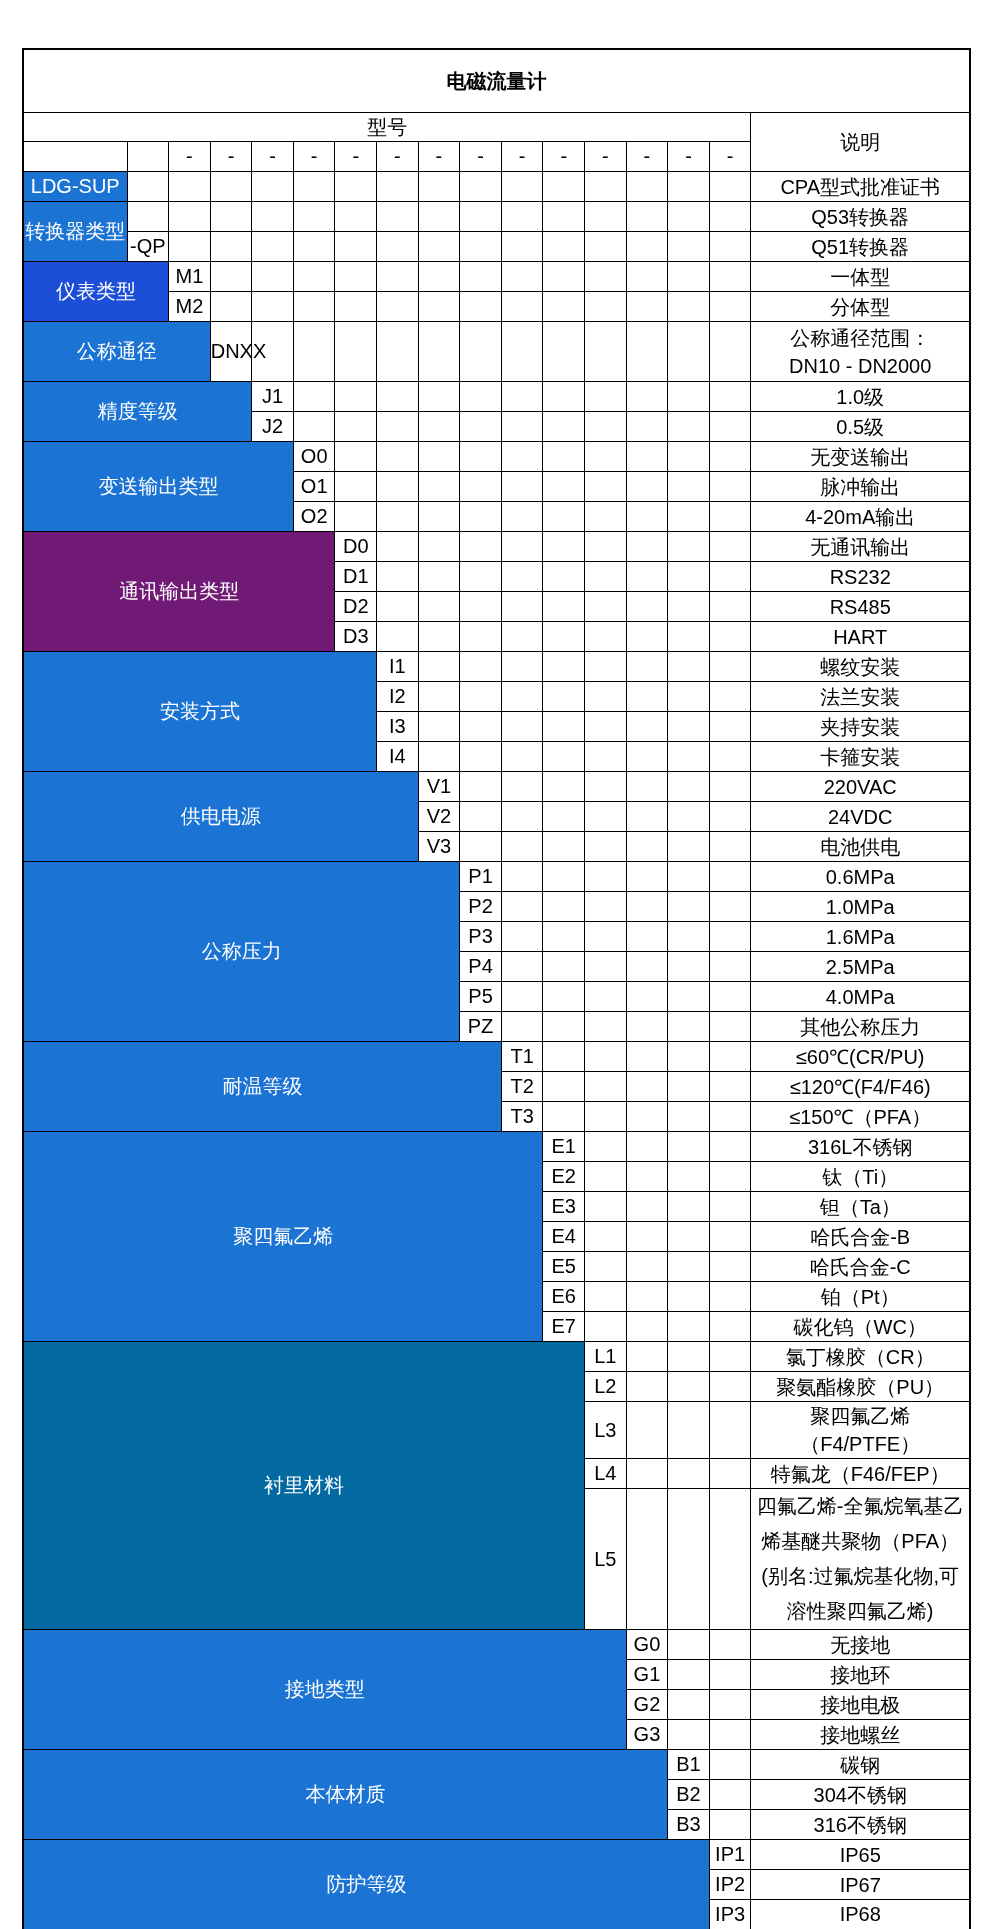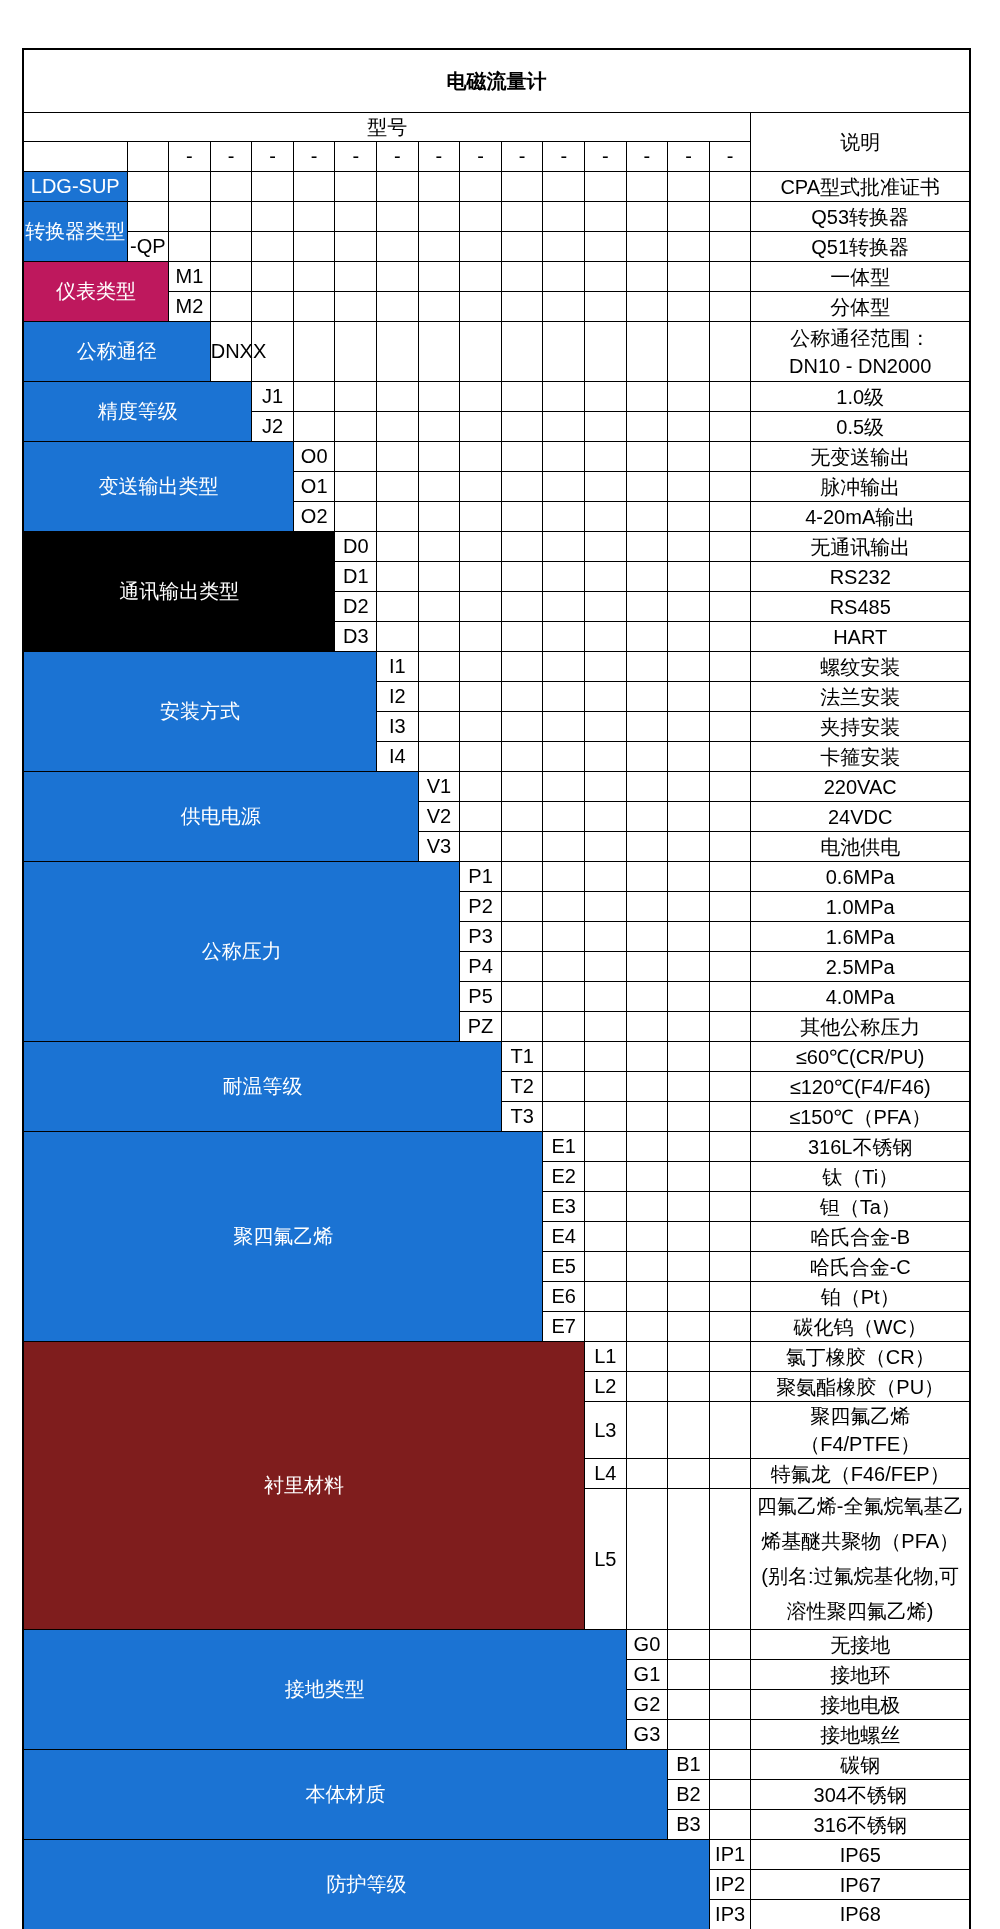--- a/index.html
+++ b/index.html
@@ -129,21 +129,21 @@
         <td></td>
         <td></td>
         <td></td>
         <td></td>
         <td></td>
         <td></td>
         <td></td>
         <td class="desc dc">Q51转换器</td>
       </tr>
       <tr class="g" style="height: 30px;">
-        <td class="label" colspan="2" rowspan="2" style="background: #be185d; color: rgb(255, 255, 255);">仪表类型</td>
+        <td class="label" colspan="2" rowspan="2" style="background: #1d4ed8; color: rgb(255, 255, 255);">仪表类型</td>
         <td class="code">M1</td>
         <td></td>
         <td></td>
         <td></td>
         <td></td>
         <td></td>
         <td></td>
         <td></td>
         <td></td>
         <td></td>
@@ -256,21 +256,21 @@
         <td></td>
         <td></td>
         <td></td>
         <td></td>
         <td></td>
         <td></td>
         <td></td>
         <td class="desc dc">4-20mA输出</td>
       </tr>
       <tr class="g" style="height: 30px;">
-        <td class="label" colspan="6" rowspan="4" style="background: #000000; color: rgb(255, 255, 255);">通讯输出类型</td>
+        <td class="label" colspan="6" rowspan="4" style="background: #701a75; color: rgb(255, 255, 255);">通讯输出类型</td>
         <td class="code">D0</td>
         <td></td>
         <td></td>
         <td></td>
         <td></td>
         <td></td>
         <td></td>
         <td></td>
         <td></td>
         <td></td>
@@ -538,21 +538,21 @@
       </tr>
       <tr style="height: 30px;">
         <td class="code">E7</td>
         <td></td>
         <td></td>
         <td></td>
         <td></td>
         <td class="desc dc">碳化钨（WC）</td>
       </tr>
       <tr class="g" style="height: 30px;">
-        <td class="label" colspan="12" rowspan="5" style="background: #7f1d1d; color: rgb(255, 255, 255); text-align: center;">衬里材料</td>
+        <td class="label" colspan="12" rowspan="5" style="background: #0369a1; color: rgb(255, 255, 255); text-align: center;">衬里材料</td>
         <td class="code">L1</td>
         <td></td>
         <td></td>
         <td></td>
         <td class="desc dc">氯丁橡胶（CR）</td>
       </tr>
       <tr style="height: 30px;">
         <td class="code">L2</td>
         <td></td>
         <td></td>

